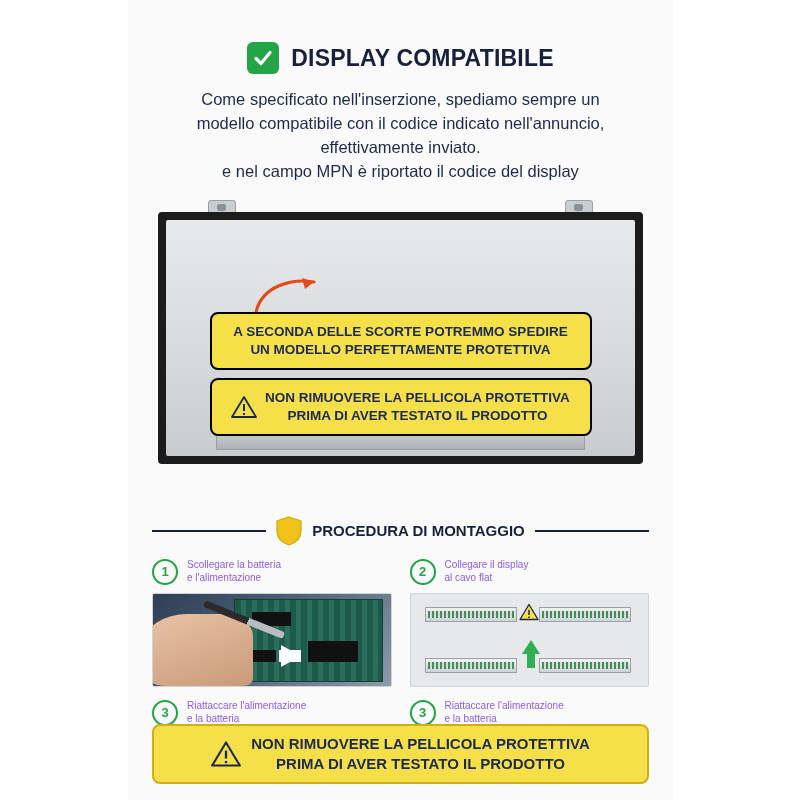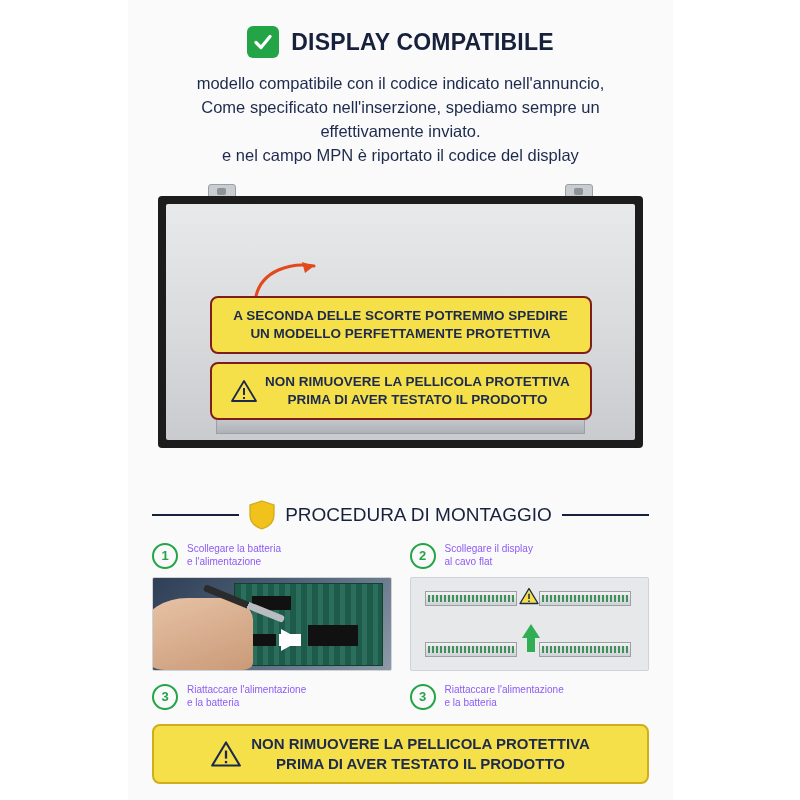--- a/index.html
+++ b/index.html
@@ -29,21 +29,21 @@
     background: #fafafa;
     box-sizing: border-box;
   }
 
   
   .header-row {
     display: flex;
     align-items: center;
     justify-content: center;
     gap: 12px;
-    padding-top: 26px;
+    padding-top: 42px;
   }
   .check-badge {
     width: 32px;
     height: 32px;
     border-radius: 6px;
     background: #22a447;
     display: flex;
     align-items: center;
     justify-content: center;
     flex: none;
@@ -125,21 +125,21 @@
     background: #b9bdc2;
     border: 1px solid #9aa0a6;
   }
 
   .callout {
     position: absolute;
     left: 50%;
     transform: translateX(-50%);
     width: 382px;
     background: #f5e04a;
-    border: 2px solid #7f1d1d;
+    border: 2px solid #000000;
     border-radius: 8px;
     text-align: center;
     color: #1d2a4d;
     font-weight: bold;
     font-size: 13.5px;
     line-height: 1.35;
     padding: 9px 8px;
     box-sizing: border-box;
   }
   .callout-1 { top: 112px; }
@@ -163,22 +163,22 @@
   }
   .section-head .rule {
     flex: 1;
     height: 2px;
     background: #17213c;
   }
   .shield {
     width: 26px; height: 30px; flex: none;
   }
   .section-title {
-    font-size: 19px;
-    font-weight: normal;
+    font-size: 15px;
+    font-weight: bold;
     color: #17213c;
     white-space: nowrap;
   }
 
   .steps-grid {
     margin: 12px 24px 0 24px;
     display: grid;
     grid-template-columns: 1fr 1fr;
     column-gap: 18px;
     row-gap: 6px;
@@ -305,22 +305,22 @@
     <div class="header-row">
       <span class="check-badge">
         <svg width="22" height="22" viewBox="0 0 22 22" aria-hidden="true">
           <path d="M4 11.5 L9 16.5 L18 5.5" stroke="#ffffff" stroke-width="3.2" fill="none" stroke-linecap="round" stroke-linejoin="round"></path>
         </svg>
       </span>
       <span class="header-title">DISPLAY COMPATIBILE</span>
     </div>
 
     <div class="intro">
+      <div>Come specificato nell'inserzione, spediamo sempre un</div>
       <div>modello compatibile con il codice indicato nell'annuncio,</div>
-      <div>Come specificato nell'inserzione, spediamo sempre un</div>
       <div>effettivamente inviato.</div>
       <div>e nel campo MPN è riportato il codice del display</div>
     </div>
 
     <div class="screen-wrap">
       <div class="bracket left"></div>
       <div class="bracket right"></div>
 
       <div class="panel">
         <div class="panel-screen">
@@ -365,21 +365,21 @@
       <div class="step">
         <span class="step-num">1</span>
         <span class="step-text">
           <span>Scollegare la batteria</span><br>
           <span>e l'alimentazione</span>
         </span>
       </div>
       <div class="step">
         <span class="step-num">2</span>
         <span class="step-text">
-          <span>Scollegare il display</span><br>
+          <span>Collegare il display</span><br>
           <span>al cavo flat</span>
         </span>
       </div>
     </div>
 
     <div class="photos">
       <div class="photo photo-a">
         <div class="pcb">
           <div class="chip" style="left:12%;top:14%;width:26%;height:18%;"></div>
           <div class="chip" style="left:50%;top:50%;width:34%;height:26%;"></div>

